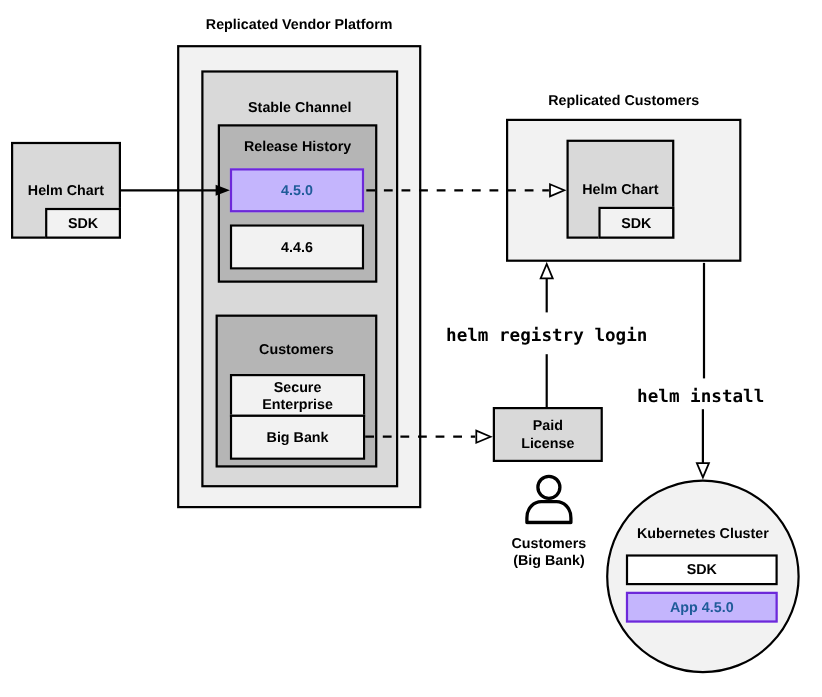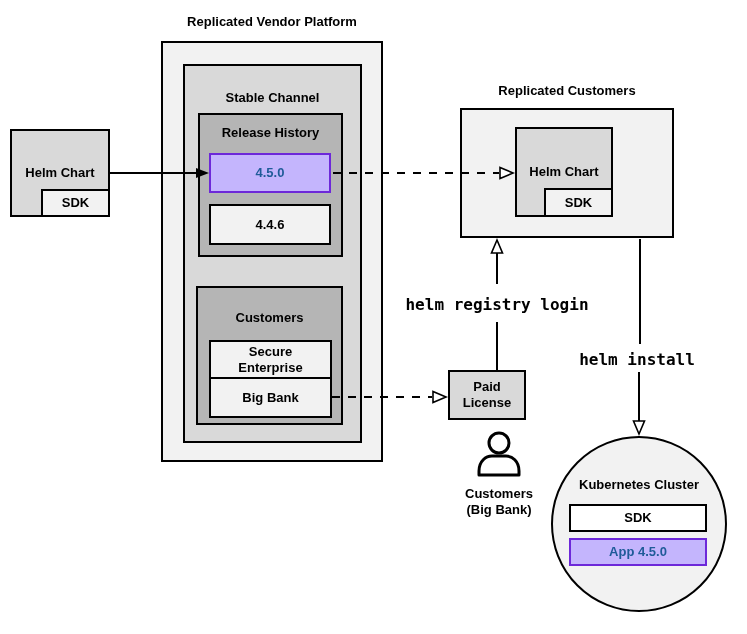--- a/index.html
+++ b/index.html
@@ -76,21 +76,21 @@
 
   <div class="box gray-lightest" style="left:460px;top:108px;width:214px;height:130px;"></div>
 
   <div class="box gray-light center fs13" style="left:515px;top:127px;width:98px;height:90px;">
     <span>Helm Chart</span>
     <div class="box gray-lightest center fs13 corner-sdk" style="width:69px;height:29px;">
       <span>SDK</span>
     </div>
   </div>
 
-  <div class="box gray-light center fs13" style="left:448px;top:370px;width:78px;height:50px;">
+  <div class="box gray-light center fs13" style="left:448px;top:370px;width:100px;height:50px;">
     <span>
       <span>Paid</span><br>
       <span>License</span>
     </span>
   </div>
 
   <svg class="overlay" style="left:476px;top:427px;" width="46" height="50" viewBox="0 0 46 50">
     <circle cx="23" cy="16" r="10" fill="#ffffff" stroke="#000" stroke-width="3"></circle>
     <path d="M3,48 L3,44 C3,34 10,29 16,29 L30,29 C36,29 43,34 43,44 L43,48 Z" fill="#ffffff" stroke="#000" stroke-width="3" stroke-linejoin="round"></path>
   </svg>

